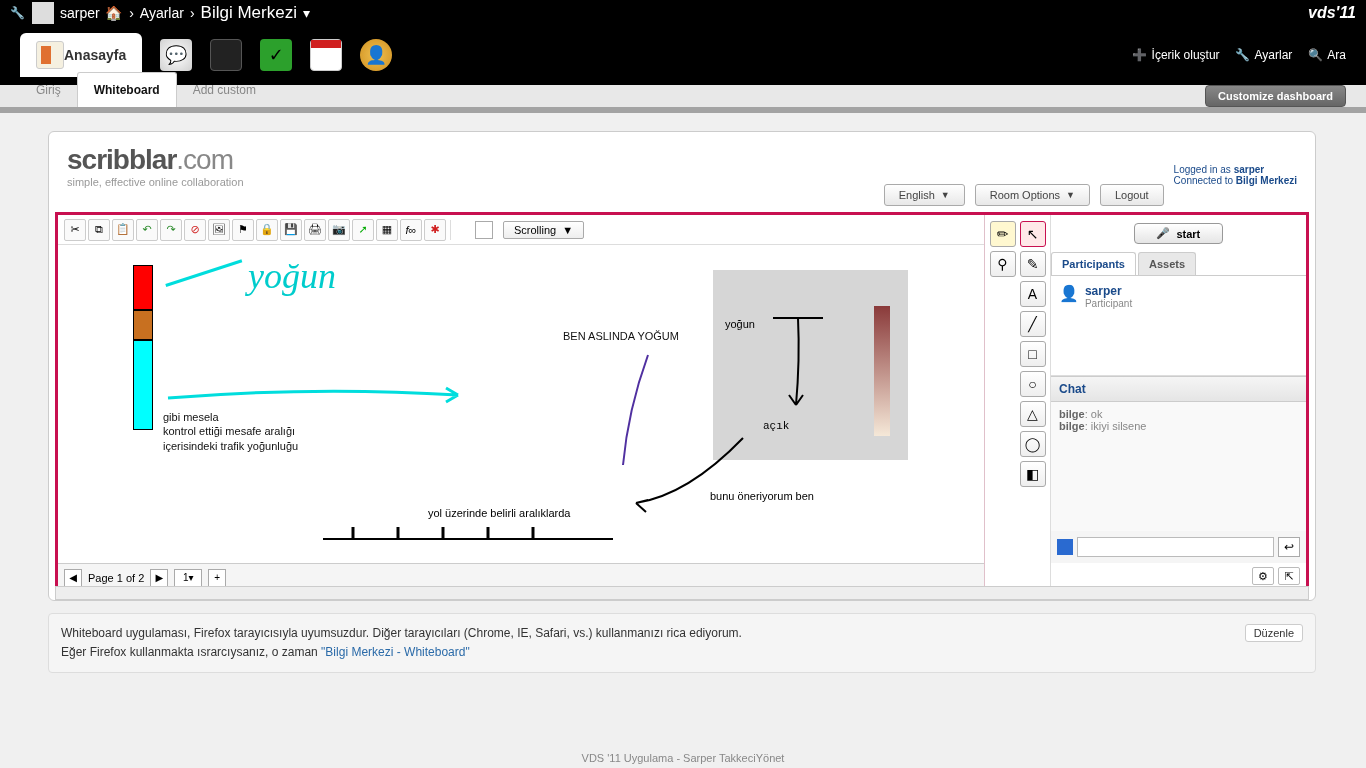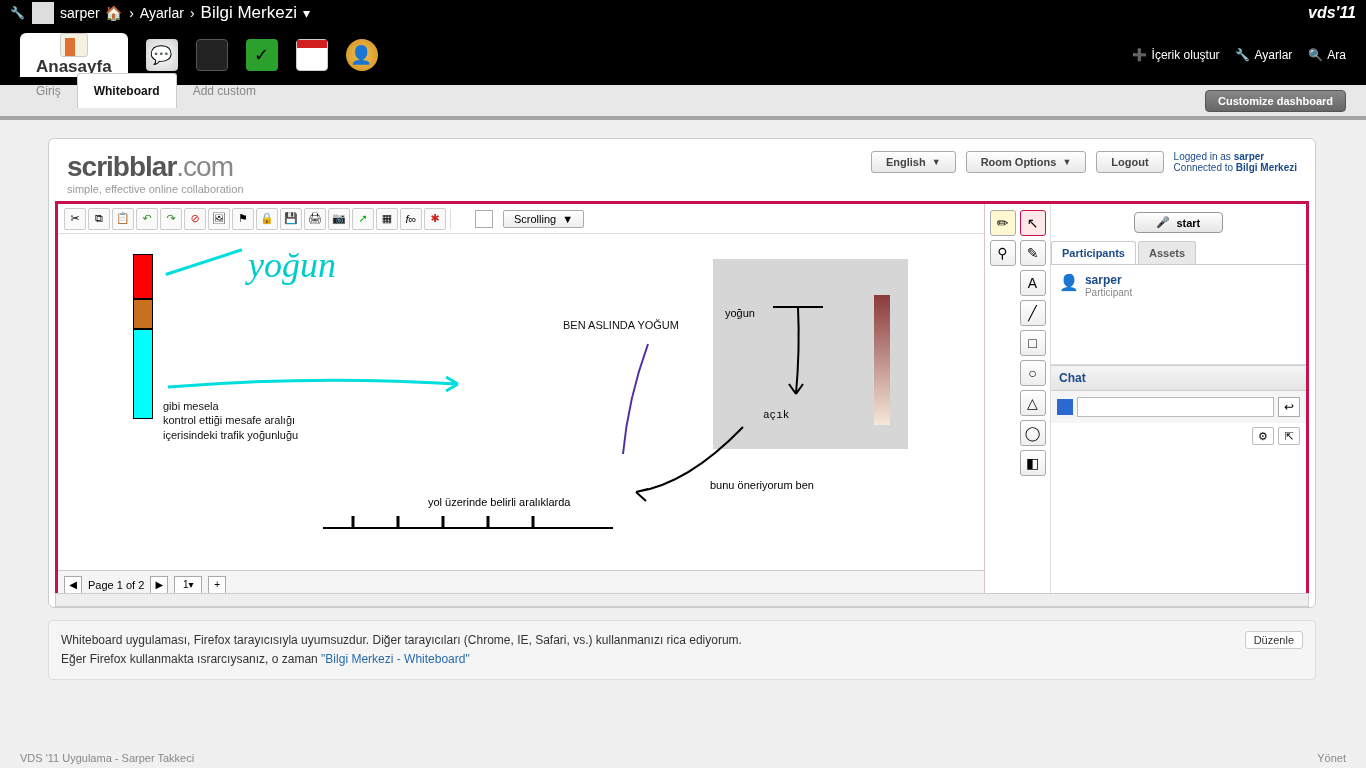--- a/index.html
+++ b/index.html
@@ -10,50 +10,50 @@
 .topbar-left { display:flex; align-items:center; gap:6px;}
 .topbar-left .wrench { width:16px; height:16px; display:flex; align-items:center; justify-content:center; }
 .topbar-left .avatar { width:22px; height:22px; background:#ddd;}
 .topbar .crumb { color:#fff; font-size:14px;}
 .topbar .home-ic { font-size:14px;}
 .topbar .site-brand { font-style:italic; font-weight:bold; font-size:16px;}
 
 
 .navbar { height:60px; background:#000; display:flex; align-items:center; padding:0 20px; justify-content:space-between;}
 .navbar-left { display:flex; align-items:center; gap:18px;}
-.nav-tab-home{ background:#fff; height:44px; display:flex; align-items:center; padding:0 16px; border-radius:6px 6px 0 0; font-size:17px; font-weight:bold; color:#333;flex-direction:column;}
+.nav-tab-home{ background:#fff; height:44px; display:flex; align-items:center; padding:0 16px; border-radius:6px 6px 0 0; font-size:14px; font-weight:bold; color:#333;}
 .nav-tab-home .nav-home-ic { width:28px; height:28px; background:#f5f0e0; border:1px solid #ccc; border-radius:3px; position:relative;}
 .nav-tab-home .nav-home-ic::after{content:""; position:absolute; left:4px; top:4px; width:10px; height:18px; background:#e07030;}
 .nav-icon { width:32px; height:32px; border-radius:4px; display:flex; align-items:center; justify-content:center; font-size:18px;}
 .nav-icon.comment{ background:radial-gradient(circle,#fff,#d0d0d0);}
 .nav-icon.book{ background:#222; border:1px solid #555;}
 .nav-icon.todo{ background:#2ca02c;}
 .nav-icon.cal{ background:#fff; border:1px solid #ccc; position:relative;}
 .nav-icon.cal::before{content:""; position:absolute; top:0; left:0; right:0; height:8px; background:#d02020;}
 .nav-icon.user{ background:radial-gradient(circle,#f0c050,#d09020); border-radius:50%;}
 .navbar-right{ display:flex; gap:16px; color:#fff; font-size:12px; align-items:center;}
 .navbar-right .nr{ display:flex; gap:4px; align-items:center; cursor:pointer;}
 
 
-.subtabs { height:35px; background:#e8e8e8; border-bottom:4px solid #a3a3a3; display:flex; align-items:center; padding:8px 20px; justify-content:space-between;}
+.subtabs { height:28px; background:#e8e8e8; border-bottom:6px solid #a3a3a3; display:flex; align-items:center; padding:0 20px; justify-content:space-between;}
 .subtabs-left{ display:flex; align-items:flex-end; gap:0; height:100%;}
 .subtab{ padding:0 16px; height:35px; display:flex; align-items:center; font-size:12px; color:#888; cursor:pointer;}
 .subtab.active{ background:#fff; color:#111; font-weight:bold; border:1px solid #ccc; border-bottom:none; border-radius:3px 3px 0 0;}
 .customize-btn{ background:linear-gradient(#888,#666); color:#fff; padding:4px 12px; border-radius:4px; font-size:11px; border:1px solid #555; cursor:pointer; font-weight:bold;}
 
 
 .wb-wrap { margin:18px 20px 12px 48px; width:1268px; height:470px; background:#fff; border:1px solid #ccc; border-radius:6px; padding:6px; position:relative;}
 .wb-inner{ width:100%; height:100%; display:flex; flex-direction:column; position:relative;}
 .wb-header{ display:flex; justify-content:space-between; align-items:flex-start; padding:6px 12px 6px 12px;}
 .wb-brand{ display:flex; flex-direction:column;}
 .wb-brand .name{ font-size:28px; color:#555; letter-spacing:-1px;}
 .wb-brand .name .thin{ color:#888; font-weight:normal;}
 .wb-brand .tag{ font-size:11px; color:#999;}
 .wb-header-right{ display:flex; align-items:center; gap:10px;}
-.wb-btn{ background:linear-gradient(#fff,#e8e8e8); border:1px solid #aaa; padding:4px 14px; font-size:11px; border-radius:3px; display:flex; align-items:center; gap:6px; cursor:pointer; font-weight:bold; color:#444;}
+.wb-btn{ background:linear-gradient(#fff,#e8e8e8); border:1px solid #aaa; padding:4px 14px; font-size:11px; border-radius:3px; display:flex; align-items:center; gap:6px; cursor:pointer; font-weight:normal; color:#444;margin-top:40px;}
 .wb-btn .caret{ font-size:9px;}
 .wb-status{ font-size:10px; color:#1a4a8a;}
 .wb-status b{ font-weight:bold;}
 
 .wb-body{ flex:1; display:flex; border-top:3px solid #c81050; border-left:3px solid #c81050; border-right:3px solid #c81050; border-bottom:3px solid #c81050; margin:0 0px; border-radius:0 0 4px 4px; overflow:hidden; background:#fff;}
 
 
 .canvas-area{ flex:1; display:flex; flex-direction:column; background:#fff; position:relative;}
 .canvas-toolbar{ height:30px; background:#fff; border-bottom:1px solid #ddd; display:flex; align-items:center; padding:0 6px; gap:2px;}
 .ct-ic{ width:22px; height:22px; border:1px solid #ccc; border-radius:2px; display:flex; align-items:center; justify-content:center; font-size:11px; background:#fafafa; cursor:pointer;}
@@ -112,21 +112,21 @@
 .sp-ext-btn{ width:22px; height:18px; border:1px solid #bbb; background:#fff; border-radius:2px; cursor:pointer; display:flex; align-items:center; justify-content:center; font-size:11px;}
 .wb-scroll{ position:absolute; bottom:0; left:6px; right:6px; height:14px; background:#eee; border:1px solid #ccc;}
 
 
 .notice{ margin:0 20px 12px 48px; width:1268px; background:#f5f5f5; border:1px solid #ddd; border-radius:4px; padding:10px 12px; font-size:12px; color:#333; display:flex; justify-content:space-between; align-items:flex-start;}
 .notice a{ color:#2a6aa8; text-decoration:none;}
 .notice .n-text{ line-height:1.6;}
 .edit-btn{ background:#fff; border:1px solid #ccc; padding:2px 8px; font-size:11px; border-radius:3px; cursor:pointer;}
 
 
-.footer{ position:absolute; bottom:4px; left:20px; right:20px; display:flex; justify-content:space-between; font-size:11px; color:#888;}
+.footer{ position:absolute; bottom:4px; left:20px; right:20px; display:flex; justify-content:center; font-size:11px; color:#888;}
 </style>
 </head>
 <body>
 
 <div class="topbar">
   <div class="topbar-left">
     <span class="wrench">🔧</span>
     <span class="avatar"></span>
     <span class="crumb">sarper</span>
     <span class="home-ic">🏠</span>
@@ -339,20 +339,24 @@
         <div class="sp-list">
           <div style="display:flex; gap:6px; align-items:flex-start">
             <span style="color:#d06000">👤</span>
             <div>
               <div class="sp-user">sarper</div>
               <div class="sp-role" style="margin-left:0">Participant</div>
             </div>
           </div>
         </div>
         <div class="sp-chat-hdr">Chat</div>
+        <div class="sp-chat-body">
+          <div class="msg"><b>bilge</b>: <span>ok</span></div>
+          <div class="msg"><b>bilge</b>: <span>ikiyi silsene</span></div>
+        </div>
         <div class="sp-chat-input">
           <span style="width:16px;height:16px;background:#2a6ad0;display:inline-block"></span>
           <input type="text" style="">
           <div class="send">↩</div>
         </div>
         <div class="sp-extra">
           <div class="sp-ext-btn">⚙</div>
           <div class="sp-ext-btn">⇱</div>
         </div>
       </div>

